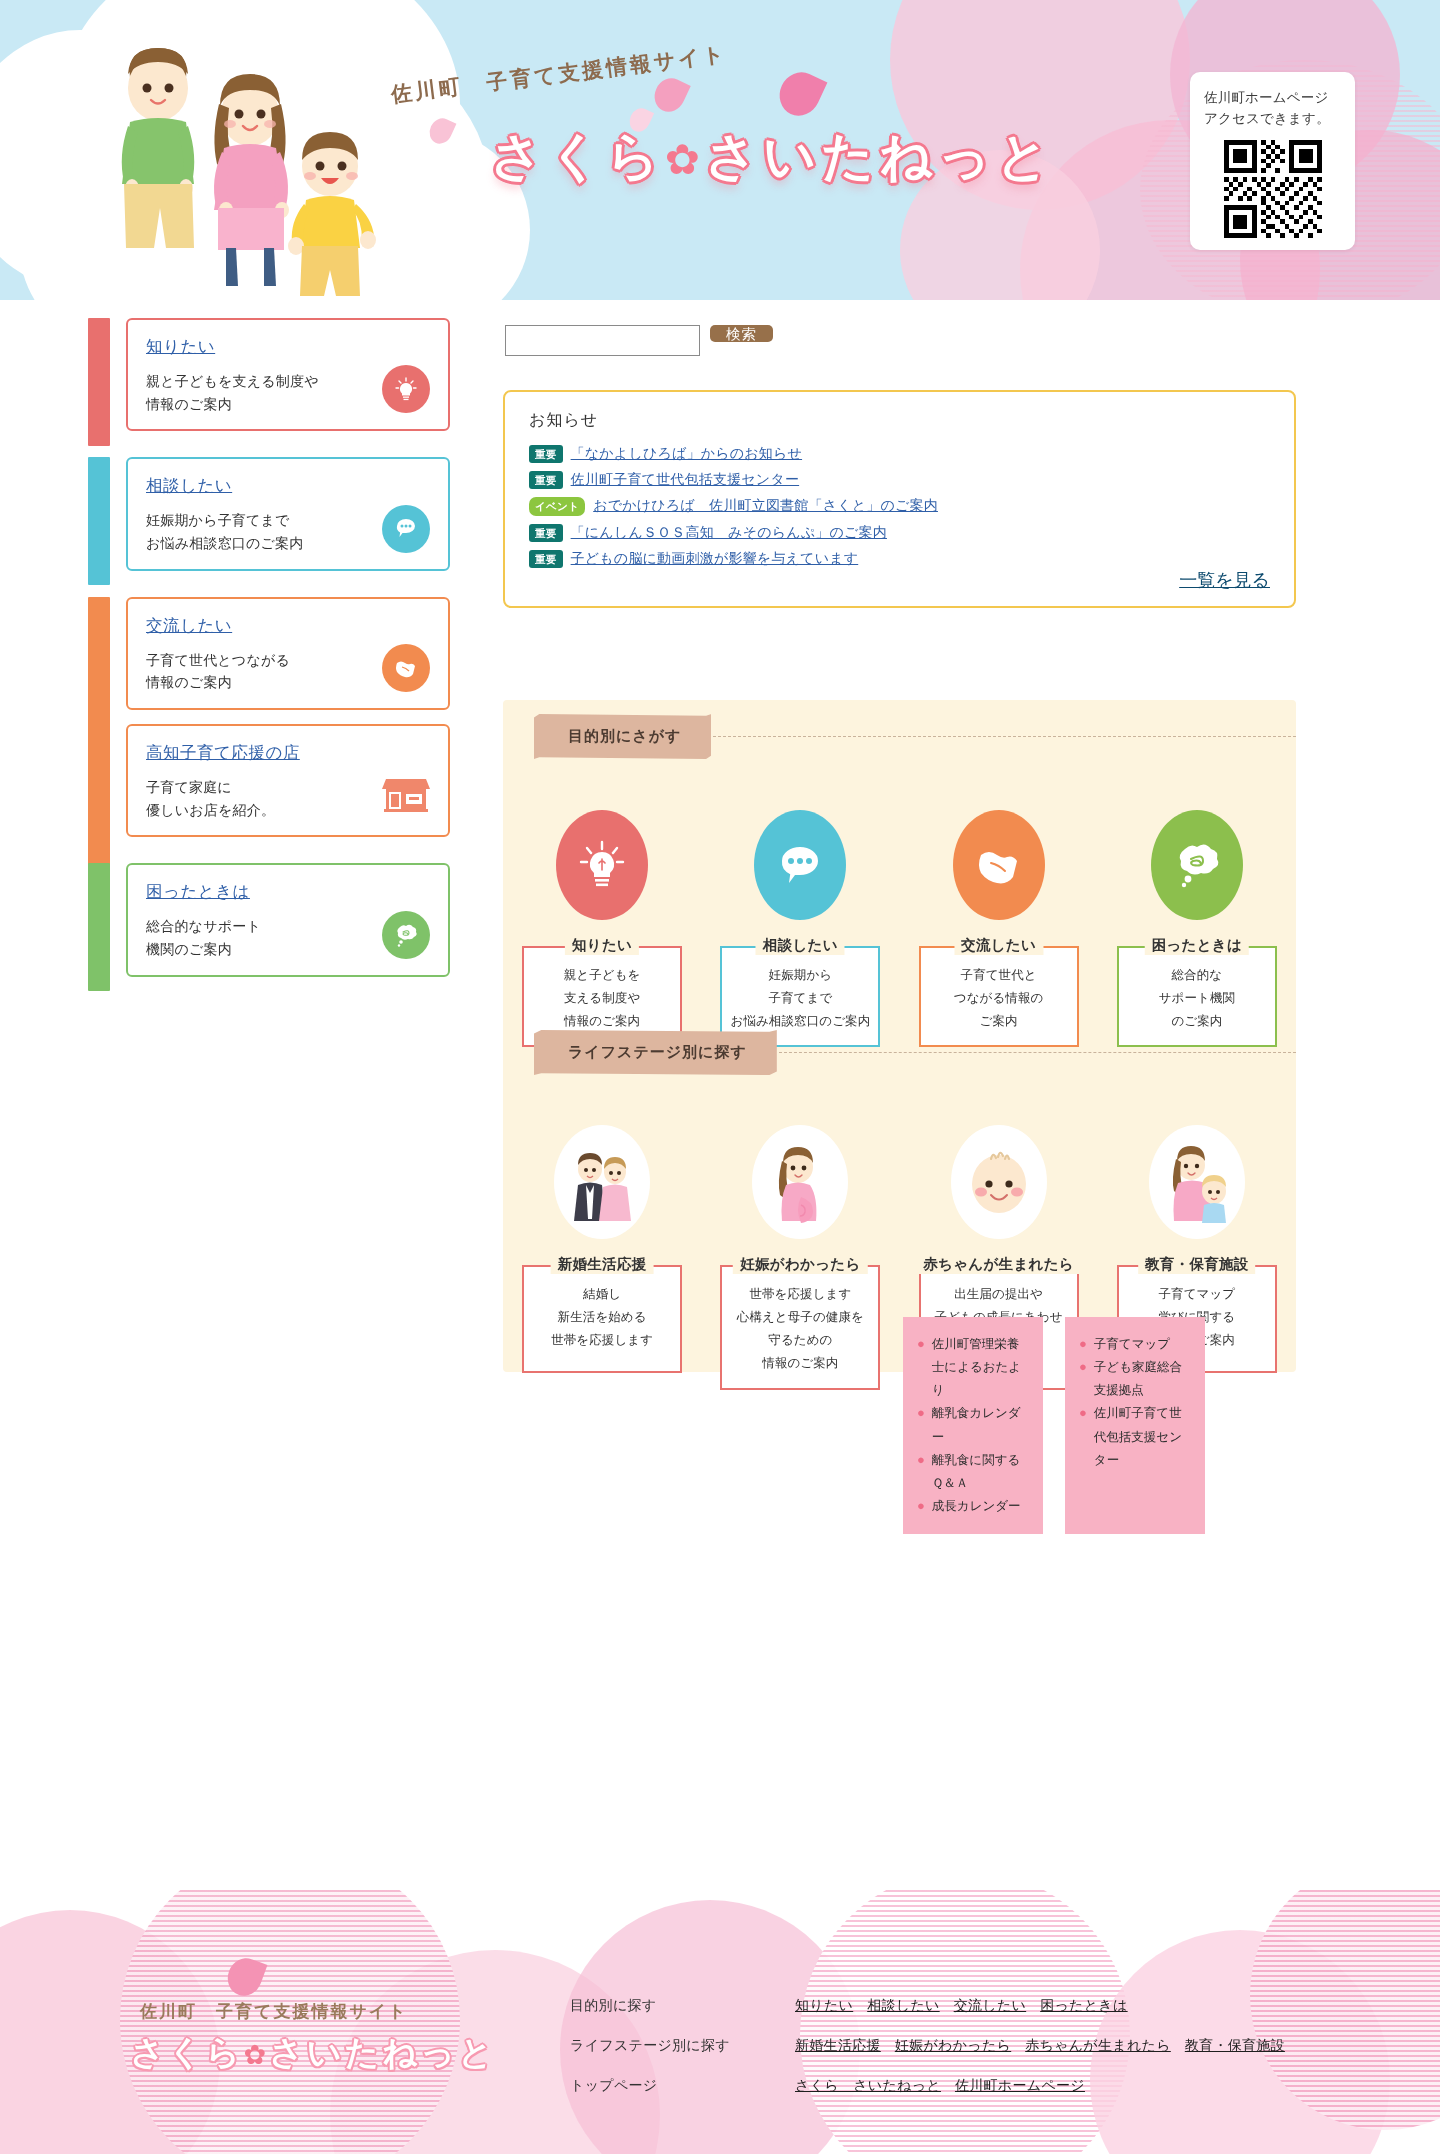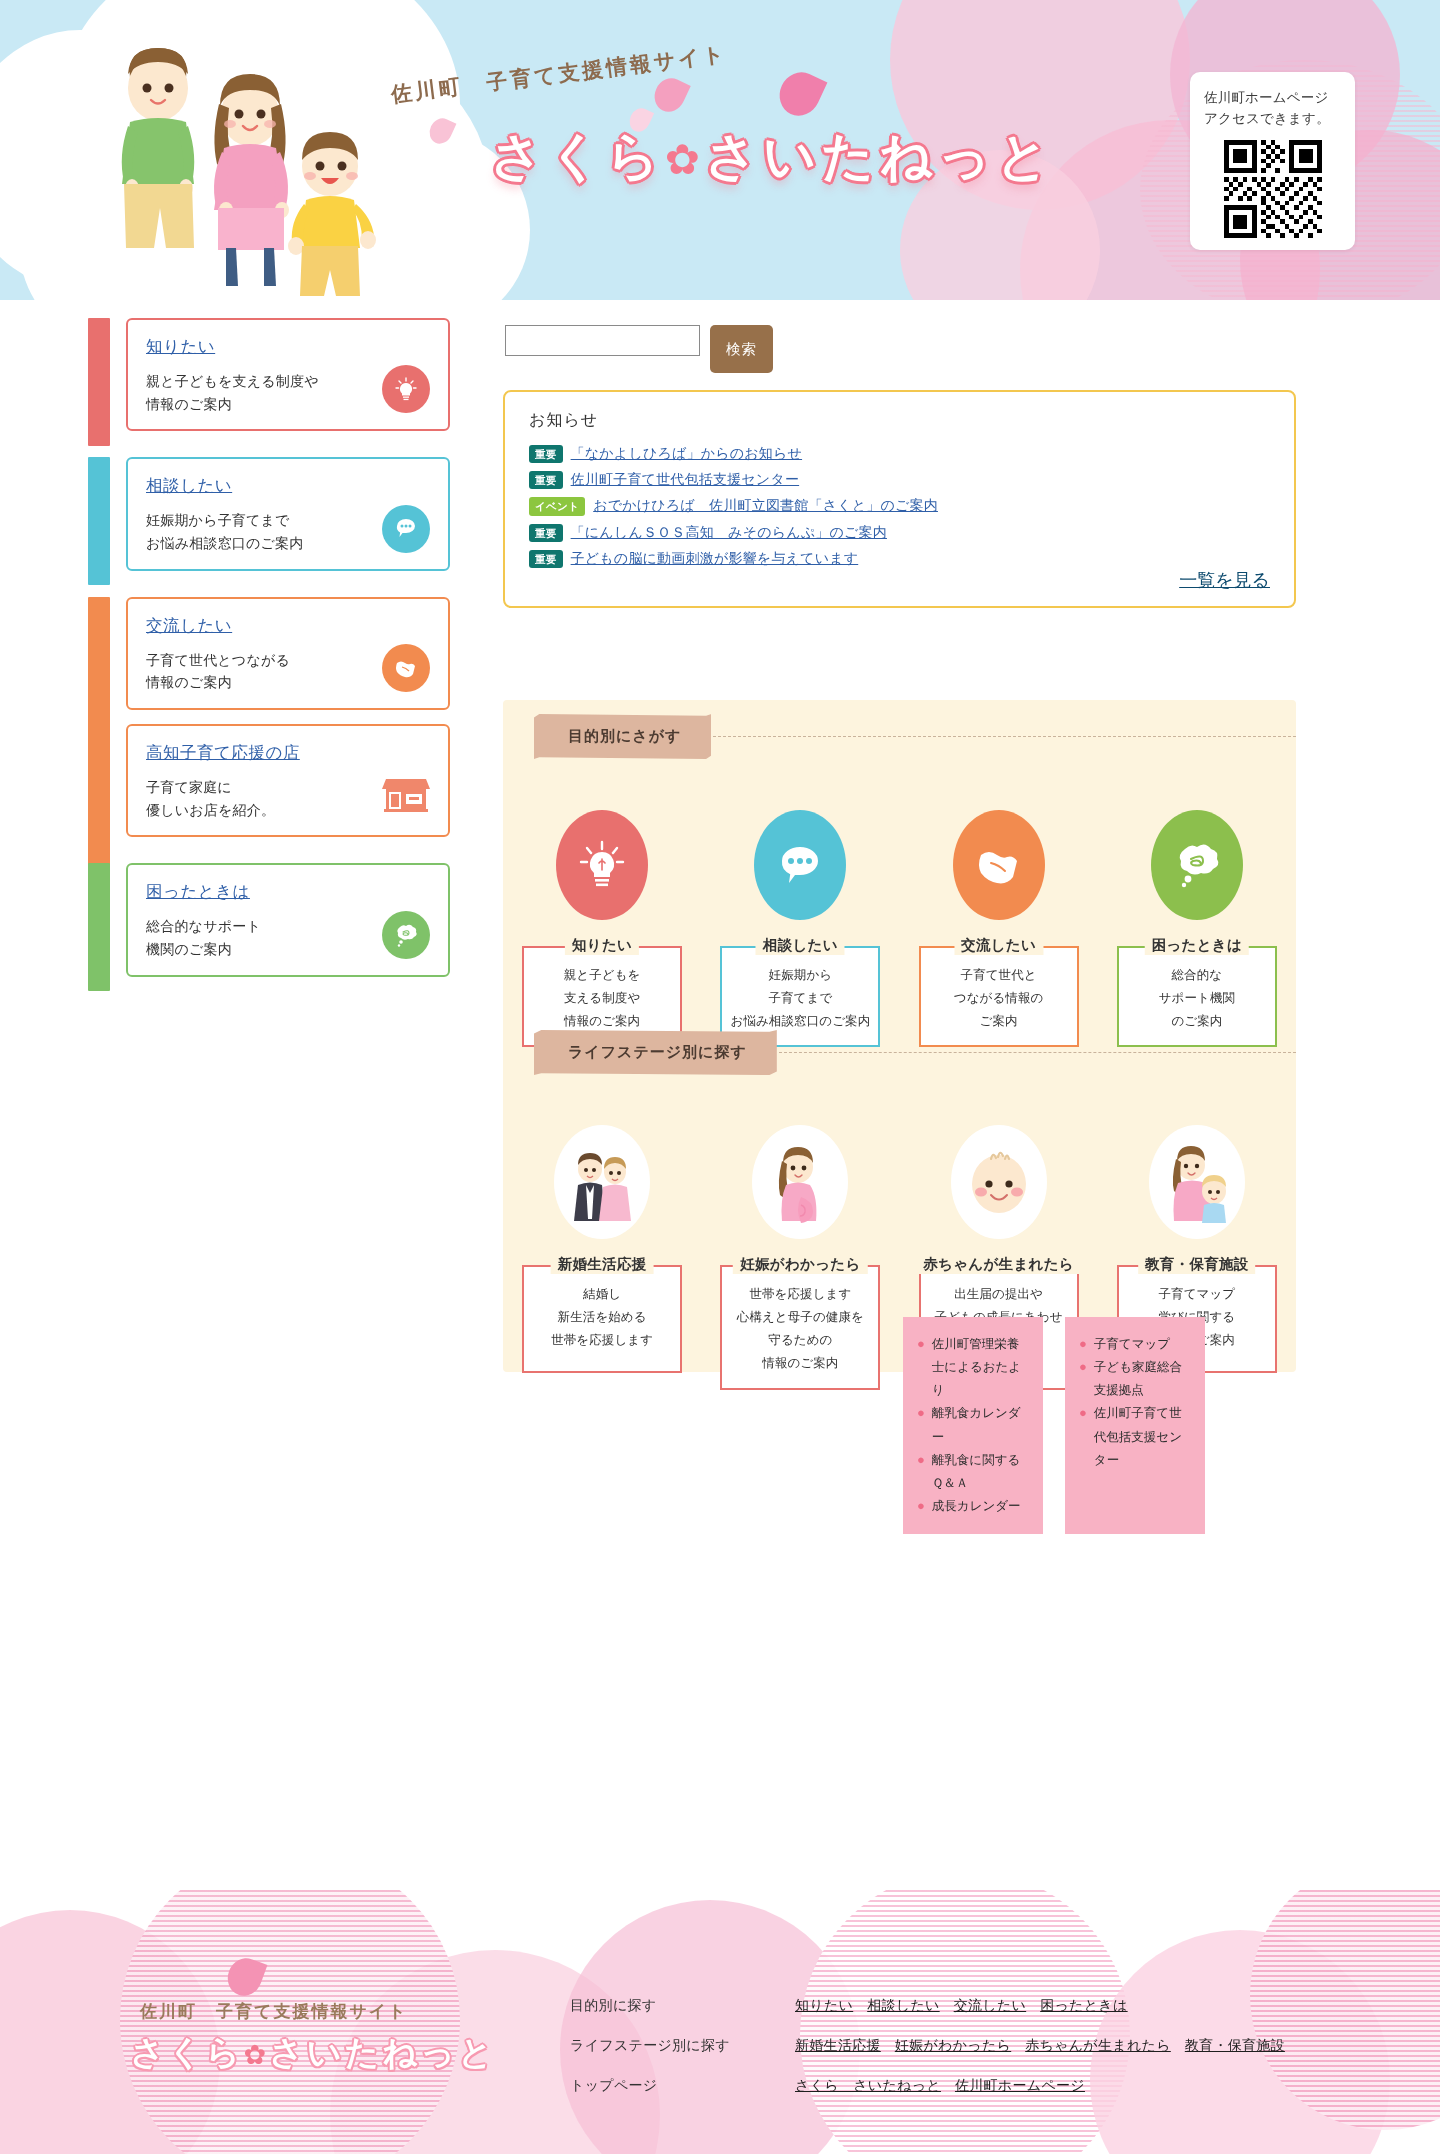--- a/index.html
+++ b/index.html
@@ -94,40 +94,40 @@
   }
   .side-icon.plain { background: none; }
 
   
   .search-row { position: absolute; left: 505px; top: 325px; display: flex; gap: 10px; }
   .search-input {
     width: 195px; height: 31px; border: 1px solid #8a8a8a; background:#fff;
     font-size: 13px; padding: 0 6px; border-radius: 0;
   }
   .search-btn {
-    height: 48px; padding: 0 16px; background: #97704a; color: #fff;
+    height: 17px; padding: 0 16px; background: #97704a; color: #fff;
     border: none; border-radius: 5px; font-size: 14.5px; cursor: pointer;
     font-family: inherit; letter-spacing:1px;
   }
 
   
   .news-box {
     position: absolute; left: 503px; top: 390px; width: 793px; height: 218px;
     border: 2px solid #f3c74f; border-radius: 8px; background:#fff; padding: 18px 24px;
   }
   .news-head { font-size: 16px; color: #333; margin-bottom: 14px; letter-spacing:1px; }
   .news-list { list-style: none; }
   .news-item { display: flex; align-items: center; gap: 8px; margin-bottom: 8px; }
   .badge {
     display: inline-block; color: #fff; font-size: 10.5px; font-weight: 700;
     padding: 2px 6px; border-radius: 3px; white-space: nowrap; line-height: 1.35;
     letter-spacing: .3px;
   }
   .badge.important { background: #0f766e; }
-  .badge.event { background: #8cc63f; }
+  .badge.event { background: #8cc63f; border-radius: 7px; }
   .news-link { font-size: 14px; color: #2f5fa8; text-decoration: underline; letter-spacing:.2px; }
   .news-more {
     position: absolute; right: 24px; bottom: 14px; font-size: 18px;
     color: #0c4a6e; text-decoration: underline;
   }
 
   
   .cream {
     position: absolute; left: 503px; top: 700px; width: 793px; height: 672px;
     background: #fdf4de; border-radius: 4px;

